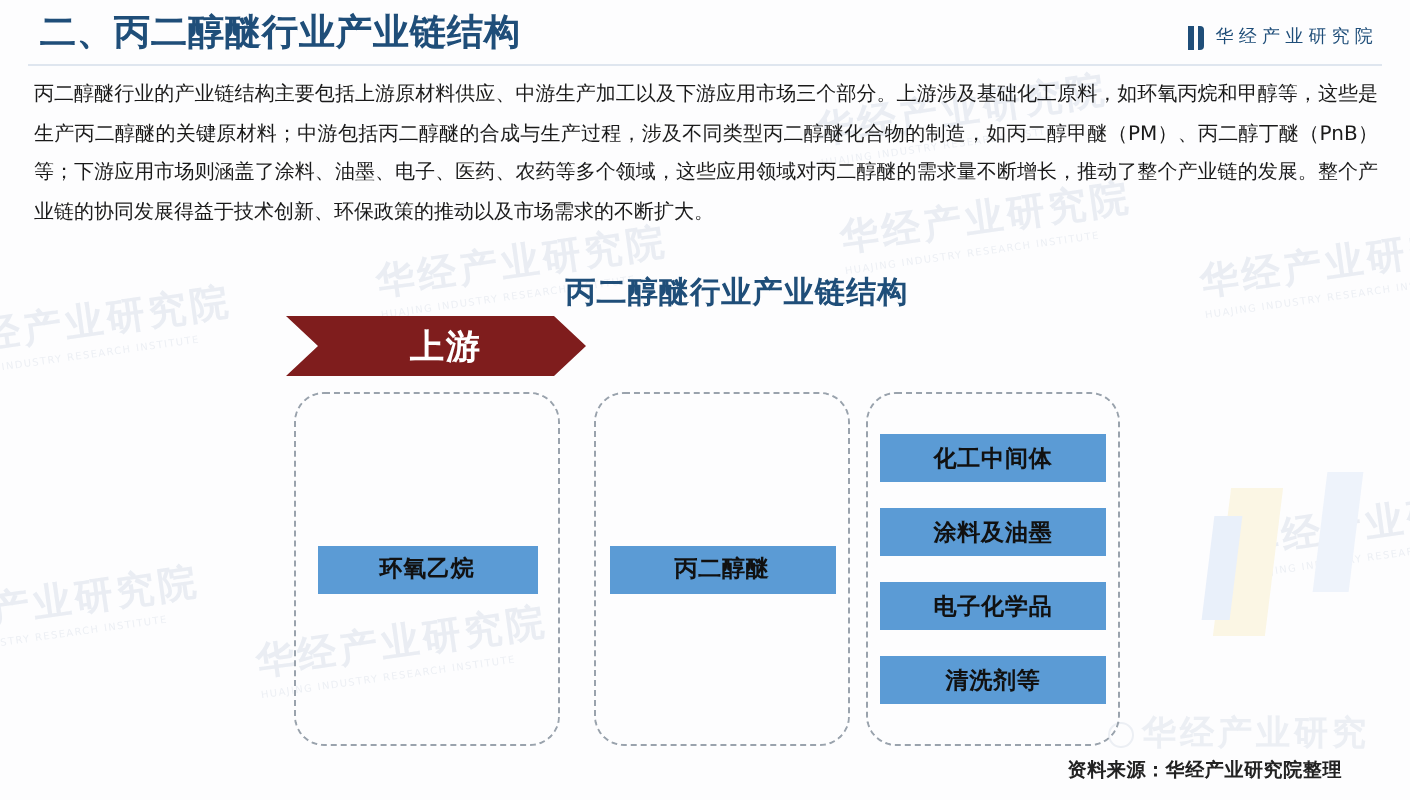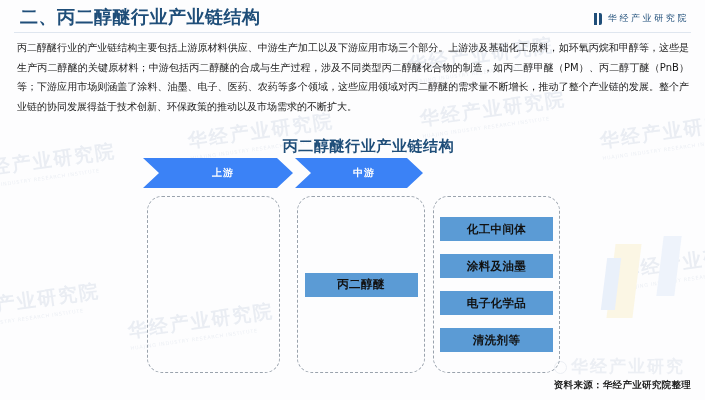--- a/index.html
+++ b/index.html
@@ -148,23 +148,23 @@
   
   .chevrons {
     position: absolute;
     top: 0; left: 0;
     width: 425px; height: 30px;
   }
   .chev {
     position: absolute;
     top: 0;
     height: 30px;
-    background: #3b82f6;
+    background: #7f1d1d;
     color: #ffffff;
-    font-size: 10px;
+    font-size: 17px;
     font-weight: 700;
     letter-spacing: 1px;
     display: flex;
     align-items: center;
     justify-content: center;
     padding-left: 10px;
     clip-path: polygon(0 0, calc(100% - 16px) 0, 100% 50%, calc(100% - 16px) 100%, 0 100%, 16px 50%);
   }
   .chev-up  { left: 0px;   width: 150px; }
   .chev-mid { left: 152px; width: 128px; }
@@ -209,21 +209,21 @@
     align-items: center;
     justify-content: center;
     letter-spacing: .4px;
   }
   .col-mid .node { width: 113px; }
   .col-dn  .node { width: 113px; }
 
   
   .source {
     position: absolute;
-    right: 14px; bottom: 8px;
+    right: 34px; bottom: 8px;
     font-size: 9.5px;
     font-weight: 700;
     color: #222222;
     letter-spacing: .3px;
     z-index: 4;
   }
   .source-wm {
     position: absolute;
     right: 20px; bottom: 22px;
     font-size: 17px;
@@ -287,25 +287,25 @@
   <div class="header-rule"></div>
 
   <div class="body-text">丙二醇醚行业的产业链结构主要包括上游原材料供应、中游生产加工以及下游应用市场三个部分。上游涉及基础化工原料，如环氧丙烷和甲醇等，这些是生产丙二醇醚的关键原材料；中游包括丙二醇醚的合成与生产过程，涉及不同类型丙二醇醚化合物的制造，如丙二醇甲醚（PM）、丙二醇丁醚（PnB）等；下游应用市场则涵盖了涂料、油墨、电子、医药、农药等多个领域，这些应用领域对丙二醇醚的需求量不断增长，推动了整个产业链的发展。整个产业链的协同发展得益于技术创新、环保政策的推动以及市场需求的不断扩大。</div>
 
   <div class="fig-title">丙二醇醚行业产业链结构</div>
 
   <div class="chart">
 
     <div class="chevrons">
       <div class="chev chev-up">上游</div>
-      <div class="chev chev-mid">中游</div>
     </div>
 
     <div class="col col-up">
       <div class="col-inner">
+        <div class="node">环氧乙烷</div>
       </div>
     </div>
 
     <div class="col col-mid">
       <div class="col-inner">
         <div class="node">丙二醇醚</div>
       </div>
     </div>
 
     <div class="col col-dn">

